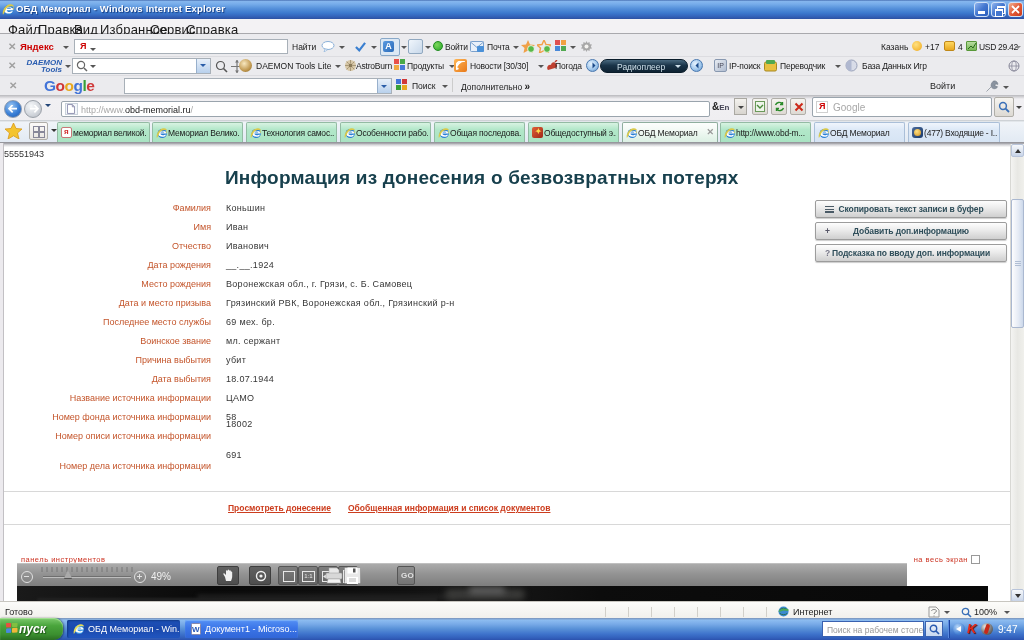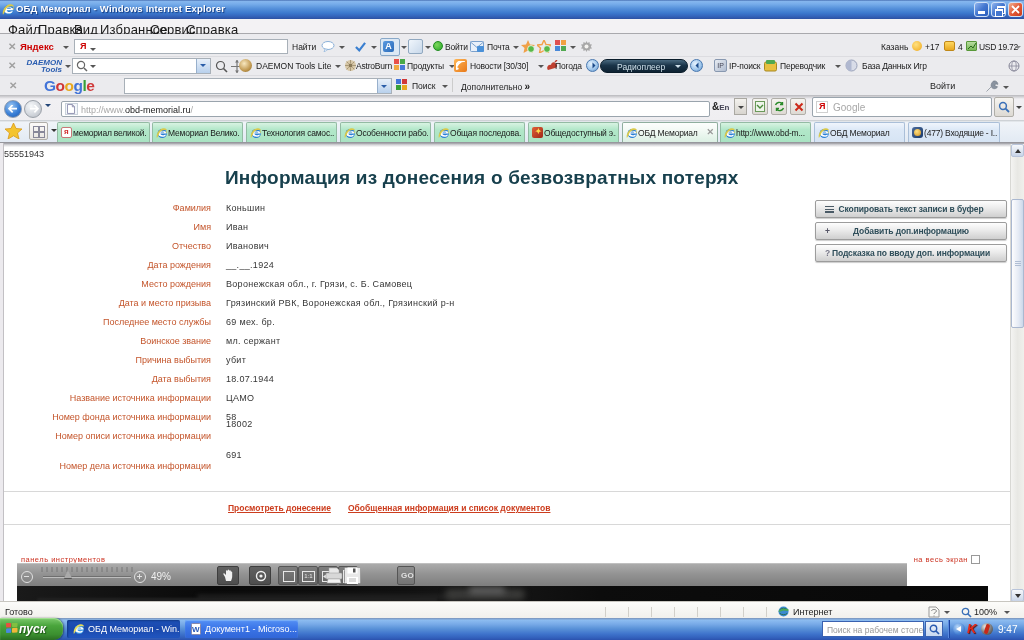--- a/index.html
+++ b/index.html
@@ -158,21 +158,21 @@
     <div class="tbtext" style="left:881px;top:5px">Казань</div>
     <div class="abs" style="left:912px;top:4px;width:10px;height:10px;border-radius:50%;background:radial-gradient(circle at 40% 35%,#ffe080,#f0a818);"></div>
     <div class="tbtext" style="left:925px;top:5px">+17</div>
     <div class="abs" style="left:944px;top:4px;width:11px;height:10px;background:linear-gradient(180deg,#ffd860,#e8a820);border-radius:2px;border:1px solid #c08818;box-sizing:border-box;"></div>
     <div class="tbtext" style="left:958px;top:5px">4</div>
     <div class="abs" style="left:966px;top:4px;width:11px;height:10px;background:linear-gradient(180deg,#b8dca0,#78b858);border:1px solid #589838;box-sizing:border-box;border-radius:1px;">
       <svg width="10" height="9" viewBox="0 0 10 9">
           <path d="M1 7 L4 4 L6 6 L9 1" stroke="#2a6a1a" fill="none" stroke-width="1"></path>
         </svg>
     </div>
-    <div class="tbtext" style="left:979px;top:5px;letter-spacing:-0.3px;">USD 19.72</div>
+    <div class="tbtext" style="left:979px;top:5px;letter-spacing:-0.3px;">USD 29.42</div>
     <div class="caret" style="left:1015px;top:9px;border-top-color:#888;"></div>
   </div>
 
   <div class="toolrow" style="top:57px;height:18px;border-bottom:1px solid #dcdce0;">
     <div class="tbx" style="left:8px;top:3px">✕</div>
     <div style="position:absolute;left:22px;top:2px;font-size:8px;font-weight:bold;font-style:italic;color:#2a5db0;line-height:7px;text-align:right;width:40px;">DAEMON<br>Tools</div>
     <div class="caret" style="left:65px;top:8px"></div>
     <div class="inputbox" style="left:72px;top:1px;width:139px;height:16px;">
       <svg class="abs" style="left:3px;top:1px" width="12" height="12" viewBox="0 0 12 12">
           <circle cx="5" cy="5" r="3.6" fill="none" stroke="#666" stroke-width="1.2"></circle>

